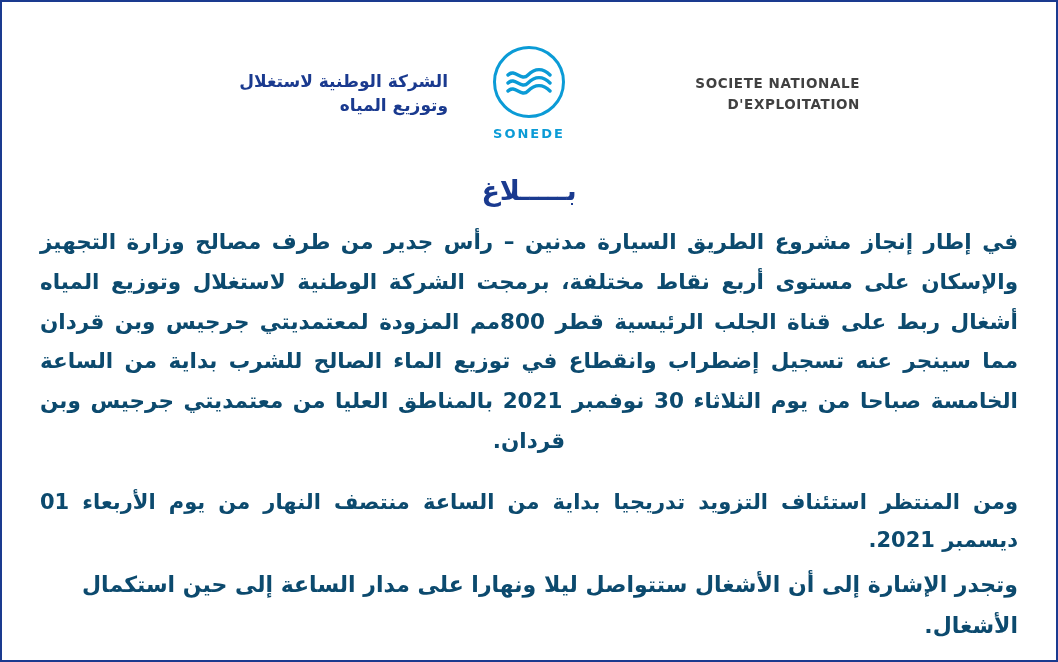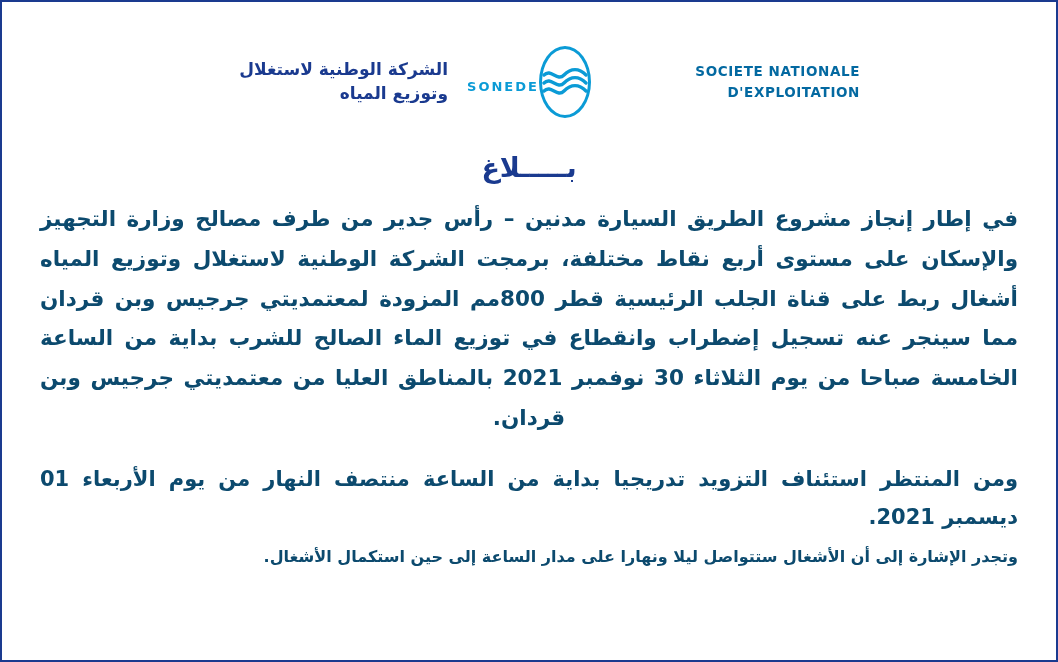--- a/index.html
+++ b/index.html
@@ -28,30 +28,30 @@
     display: flex;
     align-items: center;
     justify-content: center;
     gap: 26px;
     margin-top: 14px;
     margin-bottom: 4px;
   }
   .header-fr {
     direction: ltr;
     text-align: right;
-    color: #0369a1;
+    color: #404040;
     font-weight: bold;
     font-size: 13.5px;
     letter-spacing: 0.6px;
     line-height: 1.55;
     width: 250px;
   }
   .logo-block {
     display: flex;
-    flex-direction: row;
+    flex-direction: column;
     align-items: center;
     justify-content: center;
     width: 110px;
   }
   .logo-circle {
     width: 72px;
     height: 72px;
     border-radius: 50%;
     border: 3px solid #0b9bd6;
     display: flex;
@@ -101,21 +101,21 @@
     text-align-last: center;
     margin: 0 4px 22px 4px;
   }
   .body-text.p2 {
     font-size: 21px;
     text-align: justify;
     text-align-last: right;
     margin-bottom: 5px;
   }
   .body-text.p3 {
-    font-size: 16px;
+    font-size: 22px;
     text-align: right;
     text-align-last: right;
     margin-bottom: 0;
   }
 </style>
 </head>
 <body>
 
 <div class="page">
 

